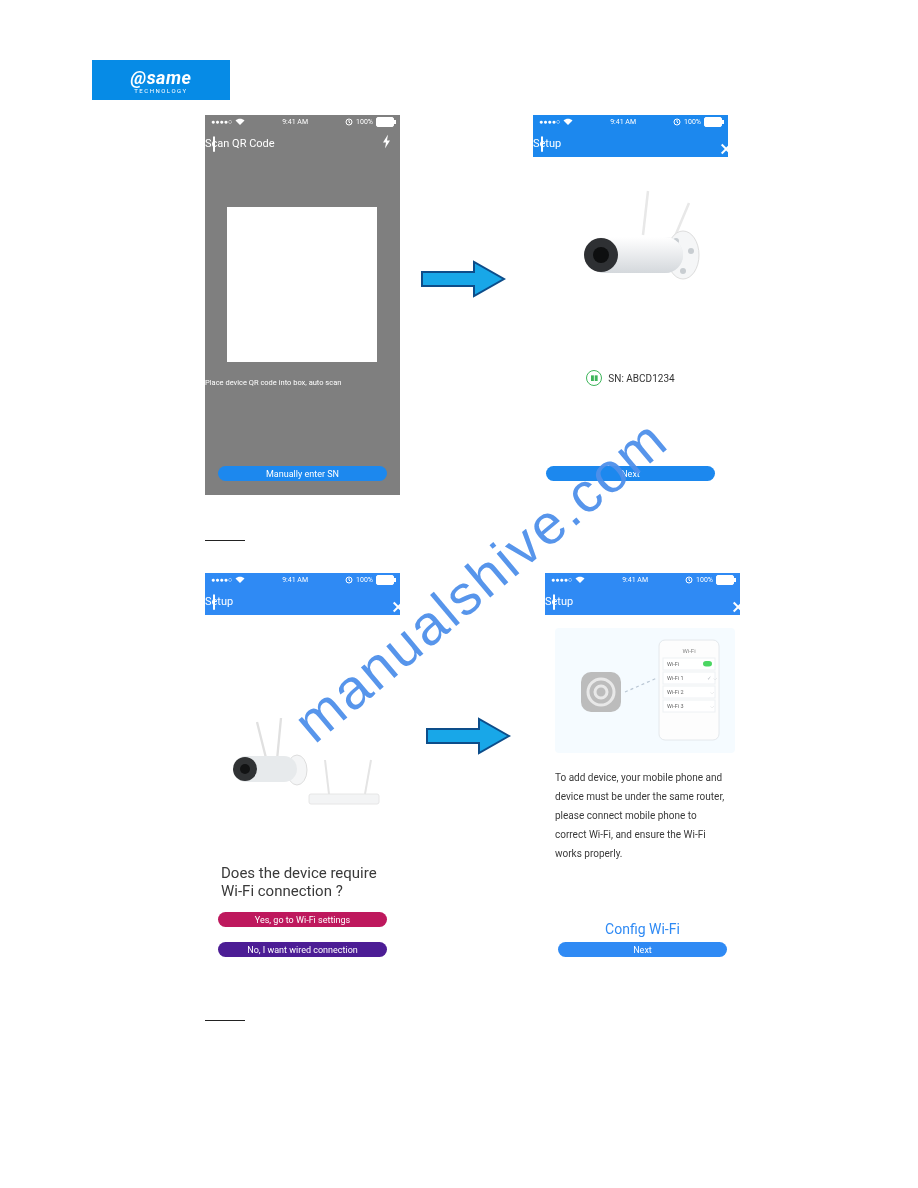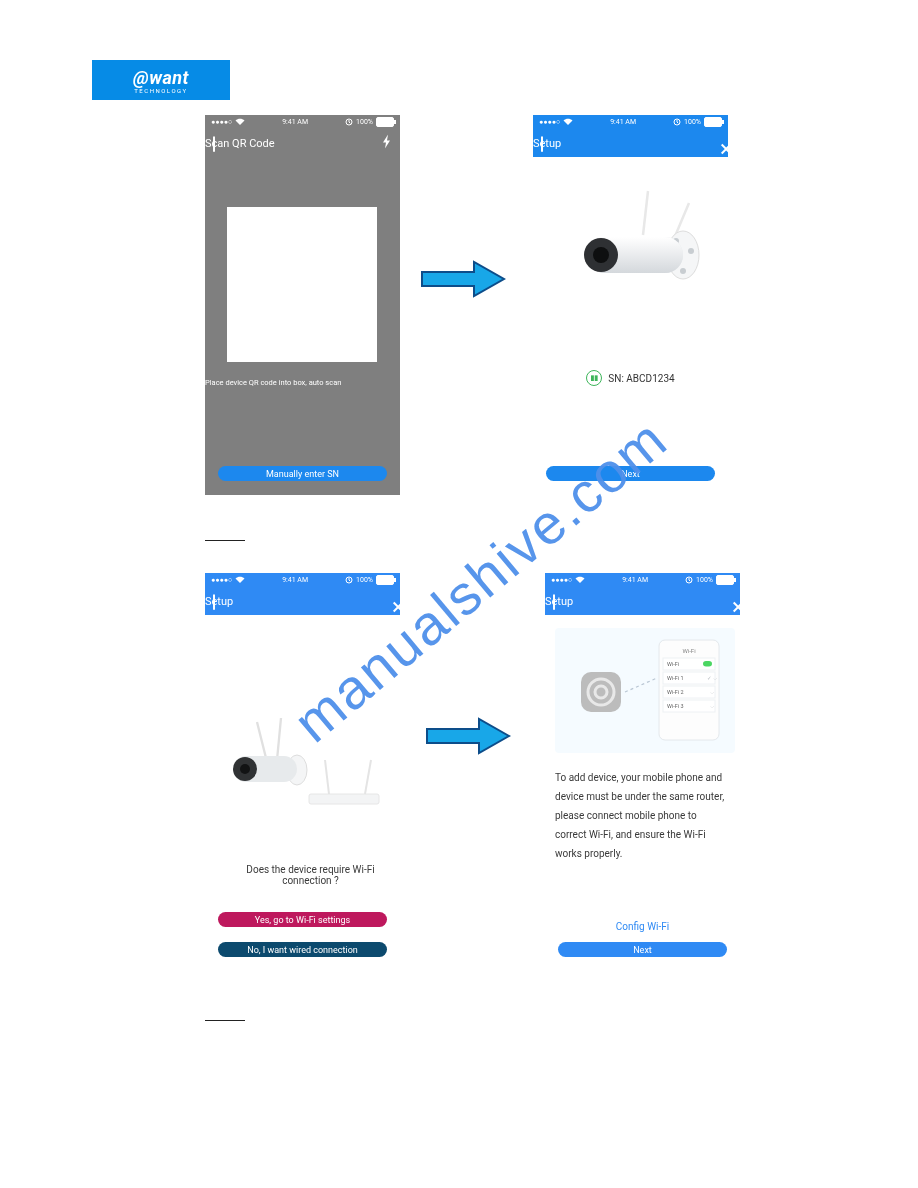--- a/index.html
+++ b/index.html
@@ -20,41 +20,41 @@
     .navbar.blue2{background:#2f8af4}
     .nav-left{position:absolute;left:8px;top:50%;transform:translateY(-50%)}
     .nav-right{position:absolute;right:8px;top:50%;transform:translateY(-50%)}
     .scan-box{position:absolute;left:22px;top:92px;width:150px;height:155px;background:#fff}
     .scan-hint{position:absolute;top:263px;left:0;right:0;text-align:left;color:#fff;font-size:7.5px}
     .pill-btn{position:absolute;left:13px;right:13px;height:15px;border-radius:14px;background:#1c88ee;color:#fff;display:flex;align-items:center;justify-content:center;font-size:9px}
     .camera-img{position:absolute;left:20px;top:70px;width:155px;height:130px}
     .sn-row{position:absolute;top:255px;left:0;right:0;display:flex;align-items:center;justify-content:center;gap:6px;font-size:10px;color:#333}
     .sn-badge{width:14px;height:14px;border:1.5px solid #3db55a;border-radius:50%;display:flex;align-items:center;justify-content:center;font-size:7px;color:#3db55a;font-weight:700}
     .device-img{position:absolute;left:14px;top:125px;width:170px;height:125px}
-    .device-q{position:absolute;top:291px;left:16px;right:0;text-align:center;font-size:10px;color:#3a3a3a}
+    .device-q{position:absolute;top:291px;left:16px;right:0;font-size:15px;color:#3a3a3a}
     .wifi-panel{position:absolute;left:10px;top:55px;width:180px;height:125px;background:#f5fbff;border-radius:4px}
     .wifi-text{position:absolute;top:195px;left:10px;right:10px;font-size:10px;color:#3a3a3a;line-height:1.9}
-    .wifi-link{position:absolute;top:348px;left:0;right:0;text-align:center;font-size:10px;color:#2f8af4}
+    .wifi-link{position:absolute;top:348px;left:0;right:0;text-align:center;font-size:14px;color:#2f8af4}
     .arrow{position:absolute}
     .arrow svg{display:block}
     .underline{position:absolute;height:1px;background:#222}
     .watermark{position:absolute;left:200px;top:300px;width:560px;height:560px;transform:rotate(-40deg);transform-origin:center;color:#4f90ea;font-size:56px;font-weight:400;letter-spacing:2px;display:flex;align-items:center;justify-content:center;font-family:"Segoe UI",Arial,sans-serif;pointer-events:none;opacity:.95}
     .icon-chevron{width:9px;height:9px;border-left:2px solid #fff;border-bottom:2px solid #fff;transform:rotate(45deg)}
     .icon-close{width:12px;height:12px;position:relative}
     .icon-close::before,.icon-close::after{content:"";position:absolute;left:5px;top:0;width:1.5px;height:12px;background:#fff}
     .icon-close::before{transform:rotate(45deg)}
     .icon-close::after{transform:rotate(-45deg)}
     .batt{width:16px;height:8px;border:1px solid #fff;border-radius:2px;position:relative;background:#fff}
     .batt::after{content:"";position:absolute;right:-3px;top:2px;width:2px;height:4px;background:#fff}
   </style>
 </head>
 <body>
 
 <div class="dahua-logo">
-  <span>@want</span>
+  <span>@same</span>
   <span class="sub">TECHNOLOGY</span>
 </div>
 
 <div class="phone p1">
   <div class="sbar">
     <div class="l">
       <span>●●●●○</span>
       <svg width="10" height="8" viewBox="0 0 10 8">
           <path d="M5 7L0.5 2.5C3 0 7 0 9.5 2.5Z" fill="#fff"></path>
         </svg>
@@ -178,21 +178,21 @@
         <circle cx="26" cy="71" r="5" fill="#121314"></circle>
       <rect x="90" y="96" width="70" height="10" rx="2" fill="#f3f4f5" stroke="#e6e6e6"></rect>
       <line x1="110" y1="96" x2="106" y2="62" stroke="#e4e4e4" stroke-width="2"></line>
       <line x1="146" y1="96" x2="152" y2="62" stroke="#e4e4e4" stroke-width="2"></line>
     </svg>
   </div>
   <div class="device-q">Does the device require Wi-Fi connection ?</div>
   <div class="pill-btn" style="bottom:48px;background:#be185d">
     <span>Yes, go to Wi-Fi settings</span>
   </div>
-  <div class="pill-btn" style="bottom:18px;background:#0c4a6e">
+  <div class="pill-btn" style="bottom:18px;background:#4c1d95">
     <span>No, I want wired connection</span>
   </div>
 </div>
 
 <div class="arrow" style="left:425px;top:715px">
   <svg width="86" height="42" viewBox="0 0 86 42">
     <path d="M2 14 H54 V4 L84 21 L54 38 V28 H2 Z" fill="#18a7e8" stroke="#0d4d8a" stroke-width="2"></path>
   </svg>
 </div>
 

